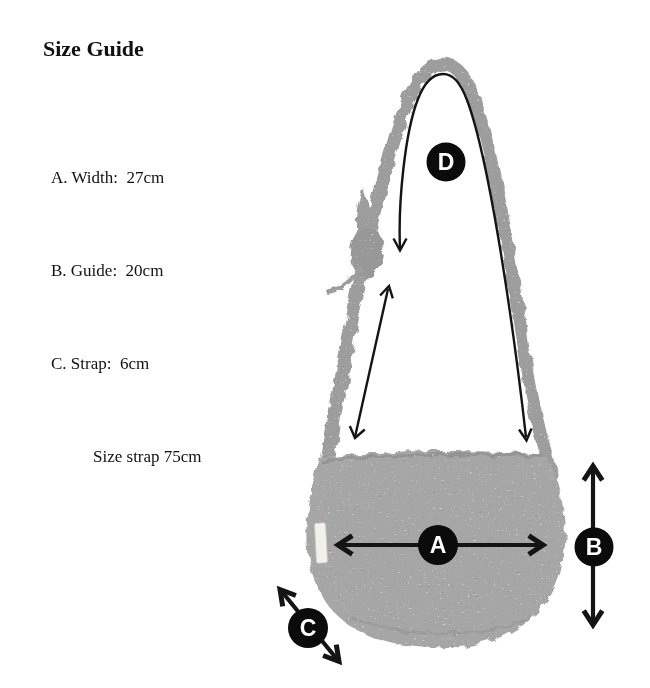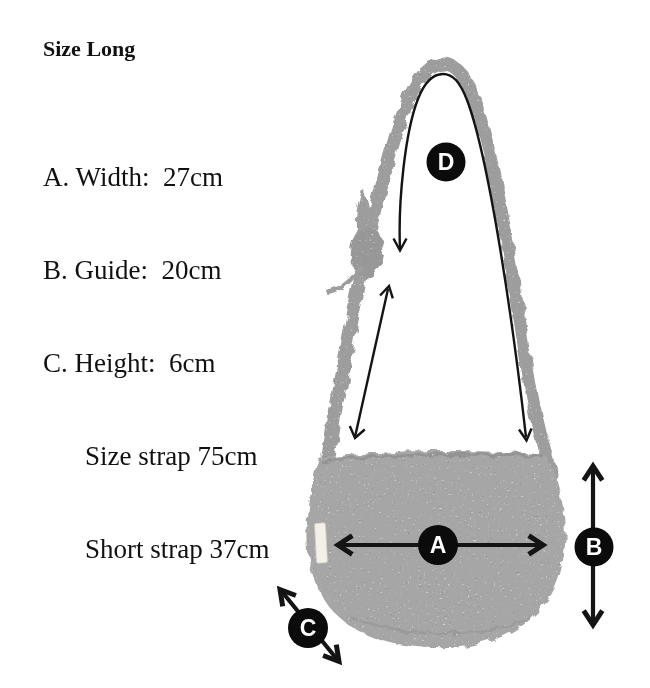--- a/index.html
+++ b/index.html
@@ -19,51 +19,50 @@
     position: absolute;
     left: 43px;
     top: 36px;
     font-size: 22px;
     line-height: 26px;
     font-weight: bold;
     white-space: pre;
   }
   .measure-list {
     position: absolute;
-    left: 43px;
+    left: 51px;
     top: 100px;
-    font-size: 27px;
+    font-size: 17px;
     line-height: 31px;
     white-space: pre;
   }
   .m-line { white-space: pre; }
   .m-line.indent { padding-left: 42px; }
   .diagram-svg {
     position: absolute;
     left: 0;
     top: 0;
   }
   .marker-letter {
     font-family: "Liberation Sans", sans-serif;
     font-weight: bold;
     font-size: 23px;
     fill: #ffffff;
   }
 </style>
 </head>
 <body>
 
-<div class="guide-title">Size Long</div>
+<div class="guide-title">Size Guide</div>
 
 <div class="measure-list">
   <div class="m-line">A. Width:  27cm</div>
   <div class="m-line">B. Guide:  20cm</div>
-  <div class="m-line">C. Height:  6cm</div>
+  <div class="m-line">C. Strap:  6cm</div>
   <div class="m-line indent">Size strap 75cm</div>
-  <div class="m-line indent">Short strap 37cm</div>
 </div>
 
 <svg class="diagram-svg" width="650" height="688" viewBox="0 0 650 688">
   <defs>
     <filter id="boucle" x="-15%" y="-15%" width="130%" height="130%" color-interpolation-filters="sRGB">
       <feTurbulence type="fractalNoise" baseFrequency="0.09" numOctaves="2" seed="7" result="w"></feTurbulence>
       <feDisplacementMap in="SourceGraphic" in2="w" scale="8" result="d"></feDisplacementMap>
       <feTurbulence type="fractalNoise" baseFrequency="0.5" numOctaves="3" seed="13" result="n"></feTurbulence>
       <feColorMatrix in="n" type="matrix" values="0 0 0 0 1
                 0 0 0 0 1

